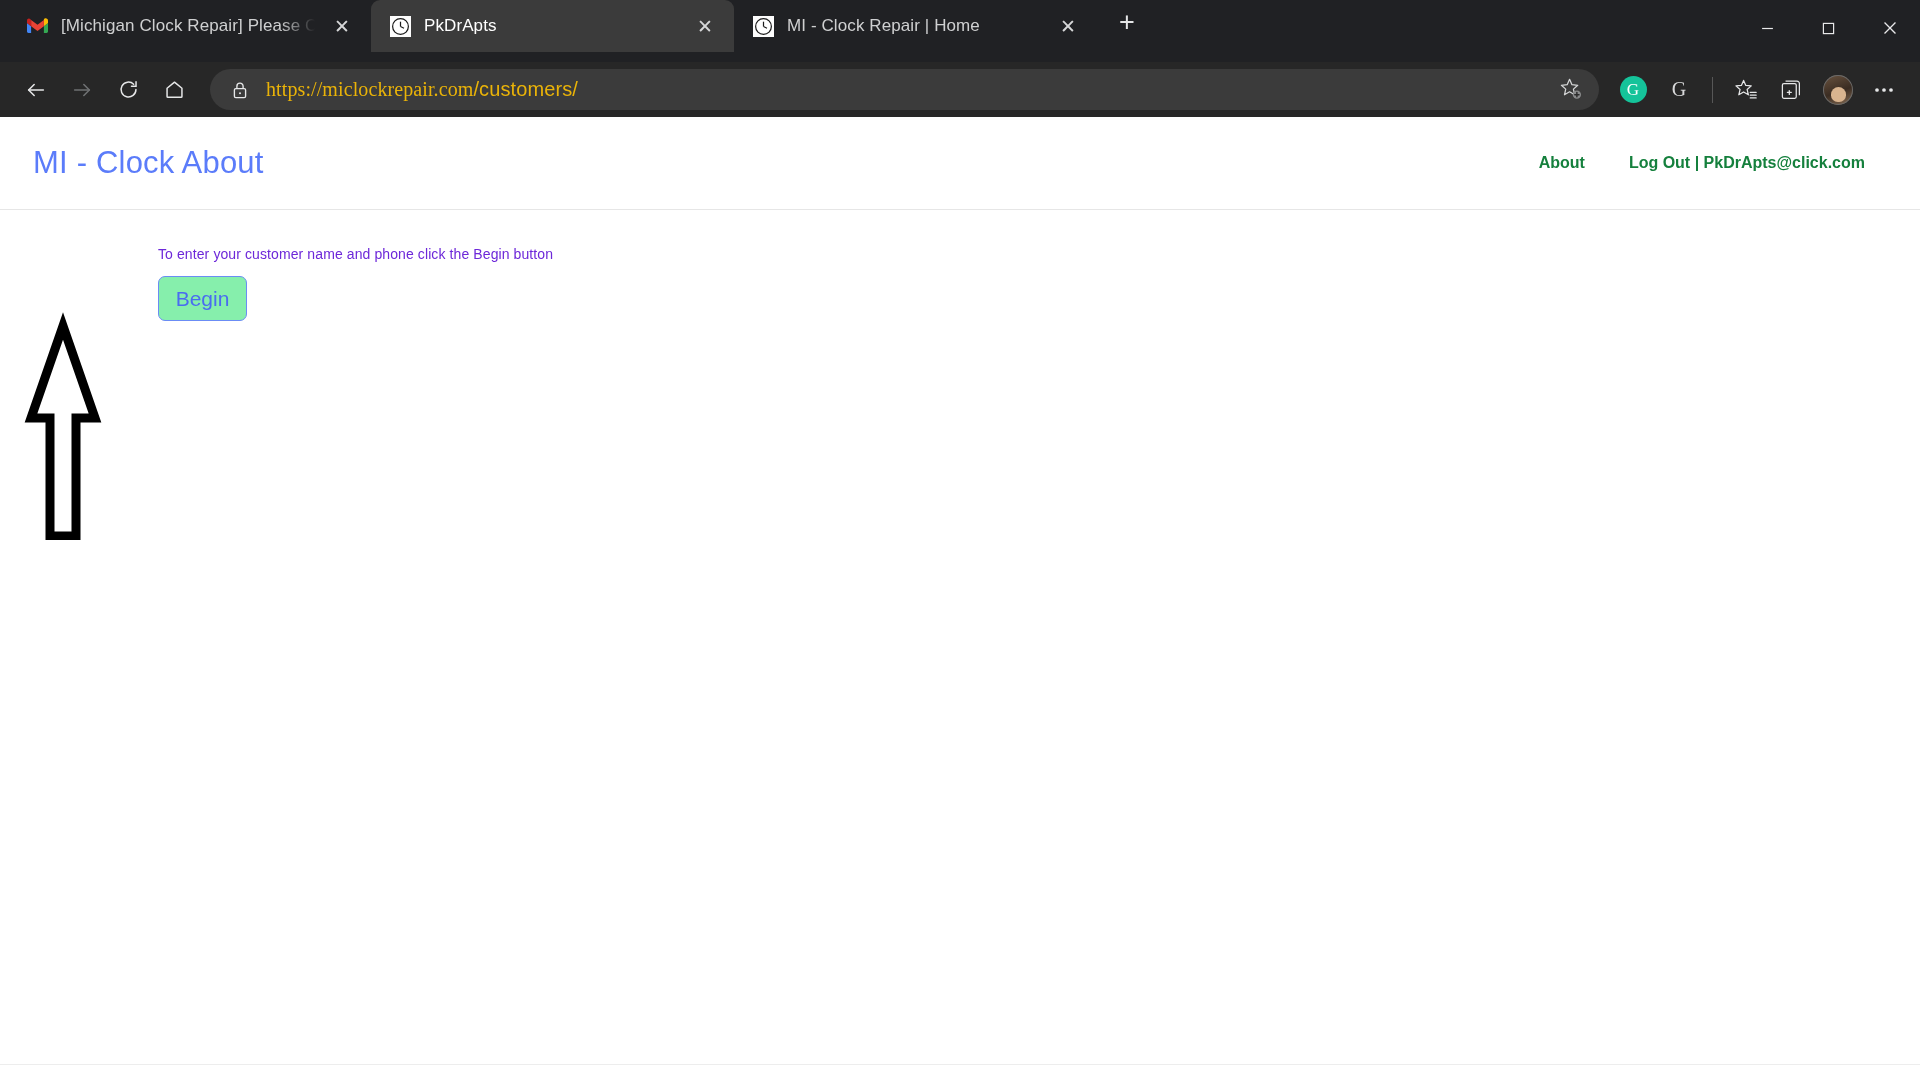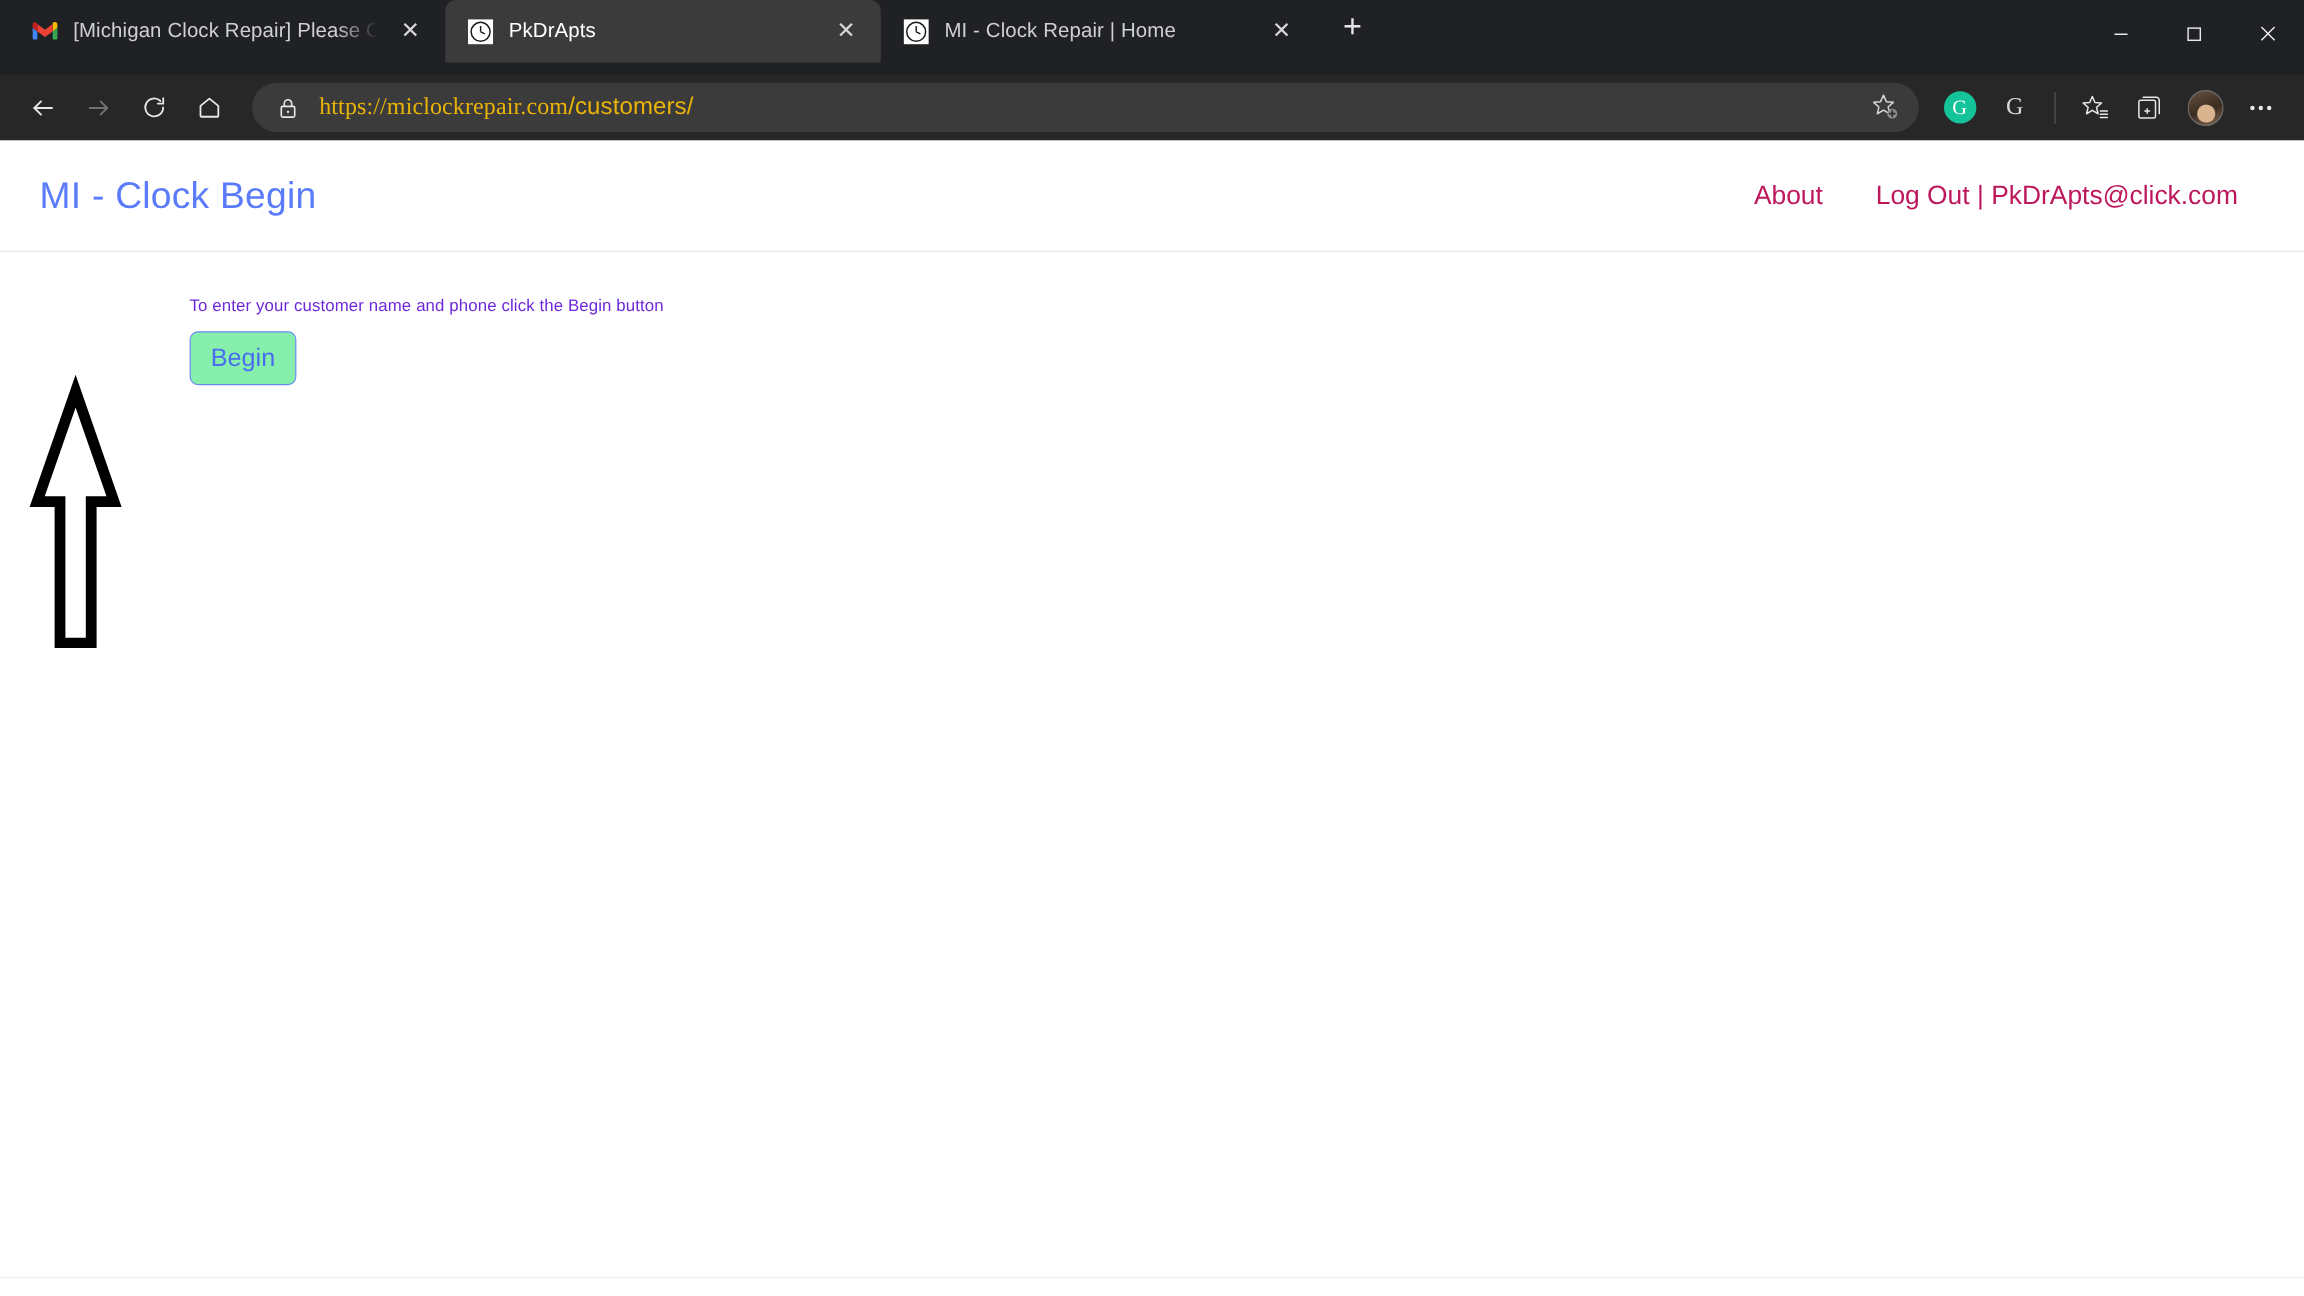--- a/index.html
+++ b/index.html
@@ -102,21 +102,21 @@
 
   
   .viewport { flex:1 1 auto; background:#ffffff; position:relative; overflow:hidden; }
 
   .site-header {
     height:93px; background:#ffffff; border-bottom:1px solid #e6e6e6;
     display:flex; align-items:center; padding:0 55px 0 33px;
   }
   .brand { font-size:31px; color:#5b7cfa; letter-spacing:.2px; font-weight:400; }
   .site-nav { margin-left:auto; display:flex; align-items:center; gap:44px; }
-  .navlink { font-size:22px; color:#be185d; white-space:nowrap; }
+  .navlink { font-size:16px; color:#15803d; white-space:nowrap;font-weight:bold; }
 
   .content { padding:36px 0 0 158px; position:relative; }
   .instruction { font-size:14px; color:#6d28d9; letter-spacing:.1px; }
 
   .begin-btn {
     margin-top:14px; width:89px; height:45px; border:1px solid #6b8cf5;
     border-radius:7px; background:#86efac; color:#4a6cf0; font-size:21px;
     display:flex; align-items:center; justify-content:center;
     font-family:"Liberation Sans", sans-serif;
   }
@@ -280,21 +280,21 @@
         <circle cx="5" cy="12" r="1.85"></circle>
           <circle cx="12" cy="12" r="1.85"></circle>
           <circle cx="19" cy="12" r="1.85"></circle>
       </svg>
     </div>
   </div>
 
   <div class="viewport">
 
     <div class="site-header">
-      <div class="brand">MI - Clock Begin</div>
+      <div class="brand">MI - Clock About</div>
       <div class="site-nav">
         <a class="navlink">About</a>
         <a class="navlink">Log Out | PkDrApts@click.com</a>
       </div>
     </div>
 
     <div class="content">
       <div class="instruction">To enter your customer name and phone click the Begin button</div>
       <button class="begin-btn">Begin</button>
 

